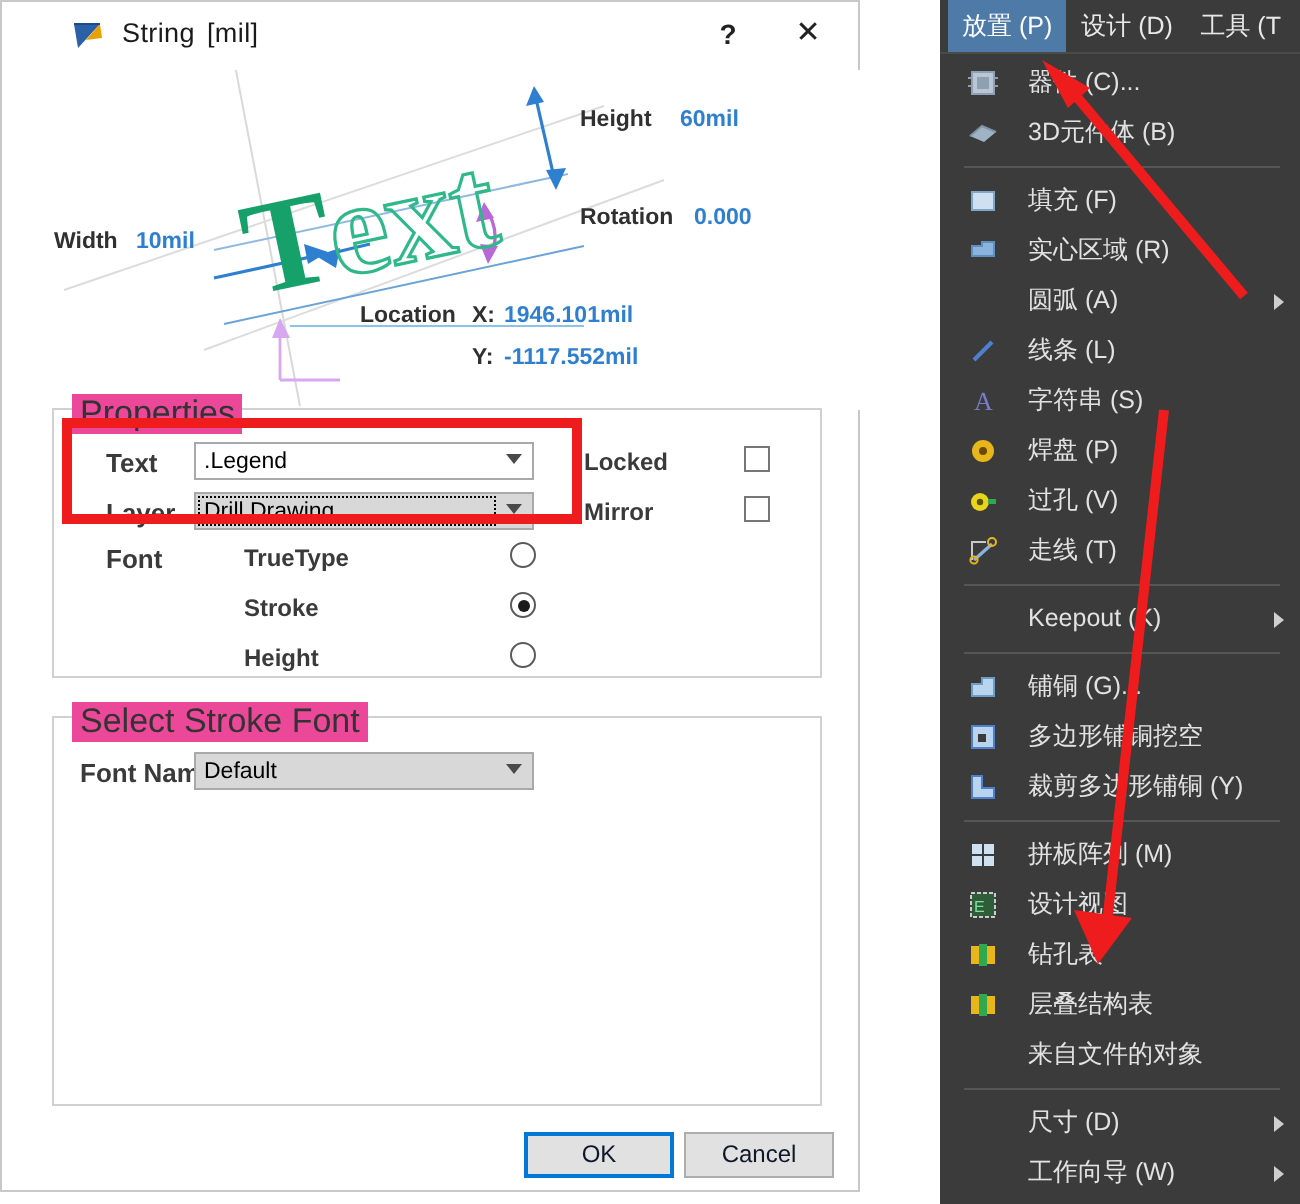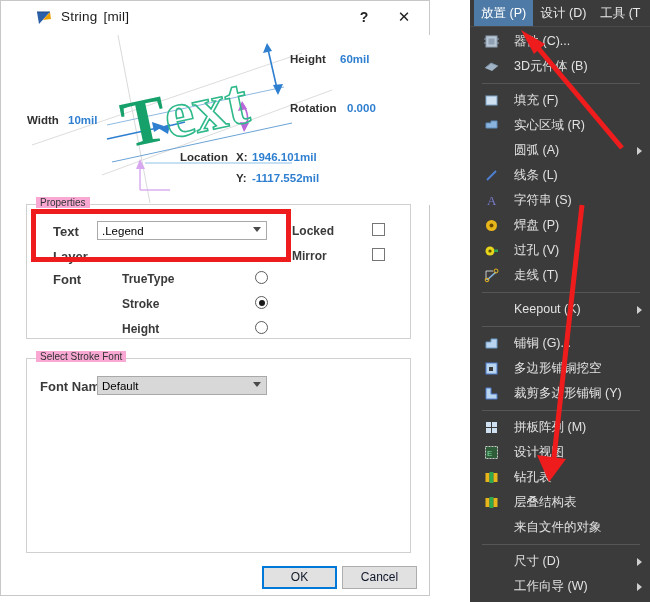--- a/index.html
+++ b/index.html
@@ -48,22 +48,22 @@
   }
   #preview svg{position:absolute;left:0;top:0;}
   .lbl{font-family:"Liberation Sans",sans-serif;font-size:11.5px;font-weight:bold;fill:#303030;}
   .val{font-family:"Liberation Sans",sans-serif;font-size:11.5px;font-weight:bold;fill:#2f7fd0;}
 
   
   .group{
     position:absolute;border:1px solid #d0d0d0;box-sizing:border-box;
   }
   .group-title{
-    position:absolute;top:-8px;left:9px;background:#f9a8d4;padding:0 4px;
-    font-size:10px;color:#333;font-weight:normal;
+    position:absolute;top:-8px;left:9px;background:#ec4899;padding:0 4px;
+    font-size:17px;color:#333;font-weight:normal;
   }
   #grp-props{left:25px;top:203px;width:385px;height:135px;}
   #grp-font{left:25px;top:357px;width:385px;height:195px;}
 
   .row-label{
     position:absolute;font-size:13px;color:#3a3a3a;font-weight:bold;
   }
   .combo{
     position:absolute;height:19px;box-sizing:border-box;
     border:1px solid #a9a9a9;background:#ffffff;
@@ -223,20 +223,25 @@
   <div class="group" id="grp-props">
     <span class="group-title">Properties</span>
 
     <span class="row-label" style="left:26px;top:19px;">Text</span>
     <div class="combo" style="left:70px;top:16px;width:170px;">
       <span>.Legend</span>
       <span class="arrow"></span>
     </div>
 
     <span class="row-label" style="left:26px;top:44px;">Layer</span>
+    <div class="combo gray" style="left:70px;top:41px;width:170px;">
+      <span>Drill Drawing</span>
+      <span class="focus-ring"></span>
+      <span class="arrow"></span>
+    </div>
 
     <span class="chk-label" style="left:265px;top:19px;">Locked</span>
     <span class="checkbox" style="left:345px;top:18px;"></span>
 
     <span class="chk-label" style="left:265px;top:44px;">Mirror</span>
     <span class="checkbox" style="left:345px;top:43px;"></span>
 
     <span class="row-label" style="left:26px;top:67px;">Font</span>
 
     <span class="radio-label" style="left:95px;top:67px;">TrueType</span>

